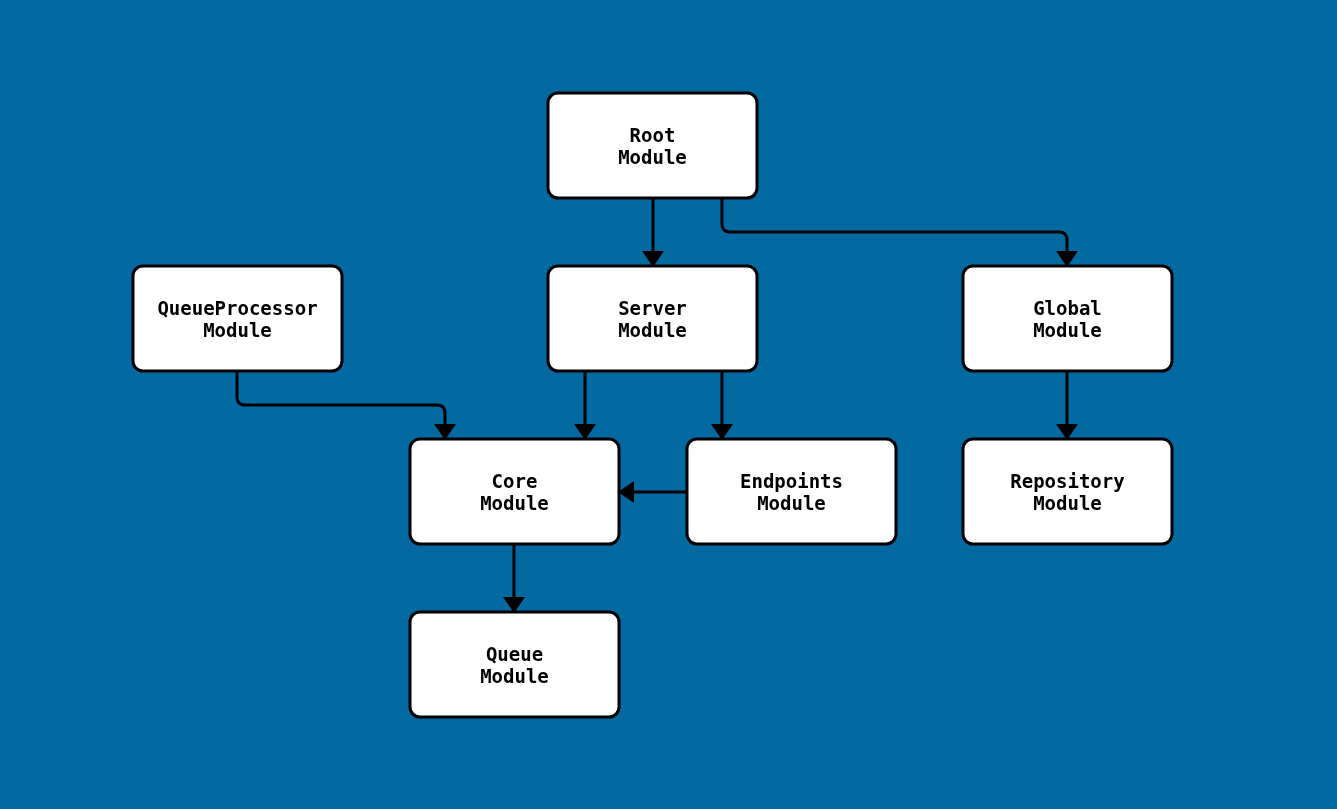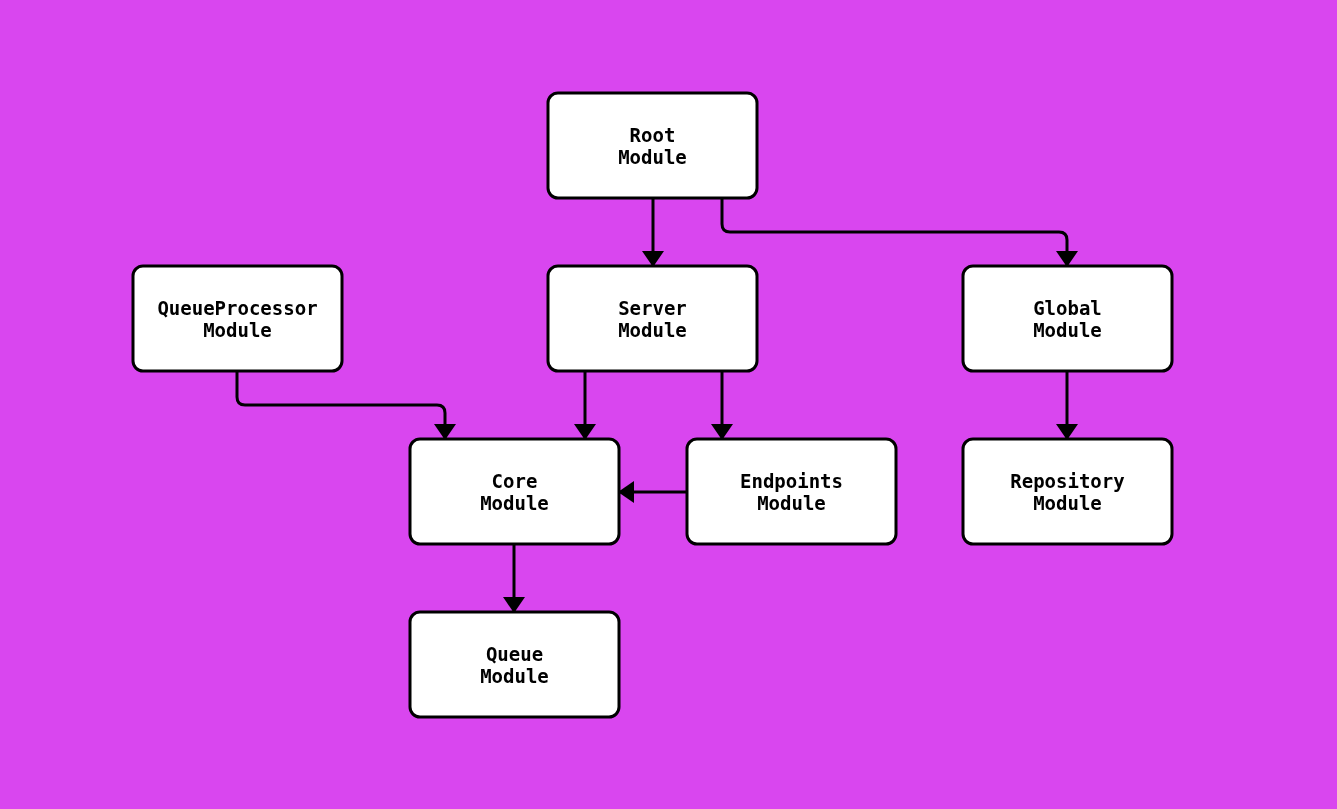--- a/index.html
+++ b/index.html
@@ -4,21 +4,21 @@
 <style>
   html, body {
     margin: 0;
     padding: 0;
     background: #ffffff;
   }
   .canvas {
     position: relative;
     width: 1337px;
     height: 809px;
-    background: #d946ef;
+    background: #0369a1;
     overflow: hidden;
     font-family: "DejaVu Sans Mono", monospace;
   }
   svg {
     display: block;
   }
   .node-rect {
     fill: #ffffff;
     stroke: #000000;
     stroke-width: 3;

